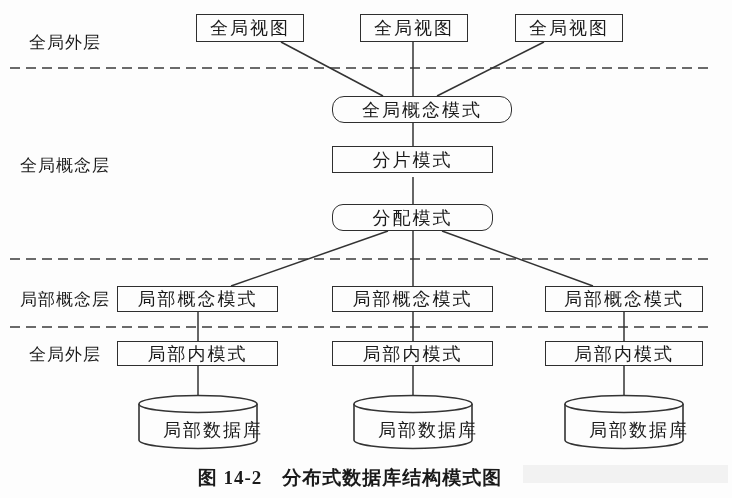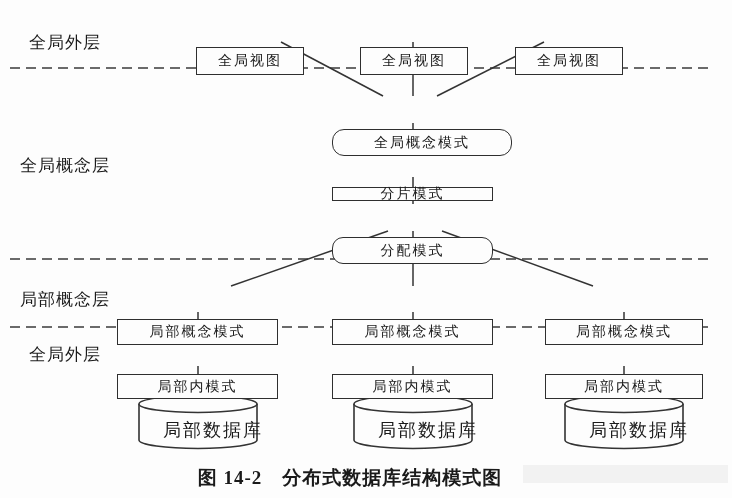--- a/index.html
+++ b/index.html
@@ -24,24 +24,23 @@
     height: 498px;
   }
   .node-box {
     position: absolute;
     box-sizing: border-box;
     border: 1.6px solid #2f2f2f;
     background: #fdfdfd;
     display: flex;
     align-items: center;
     justify-content: center;
-    font-size: 14px;
+    font-size: 18px;
     letter-spacing: 2px;
     white-space: nowrap;
-    margin-top: 33px;
   }
   .layer-label {
     position: absolute;
     width: 106px;
     text-align: center;
     font-size: 17px;
     letter-spacing: 1px;
     white-space: nowrap;
   }
   .cyl-label {
@@ -126,21 +125,21 @@
   <div class="layer-label" style="left:12px; top:31px;">全局外层</div>
   <div class="layer-label" style="left:12px; top:288px;">局部概念层</div>
   <div class="layer-label" style="left:12px; top:154px;">全局概念层</div>
   <div class="layer-label" style="left:12px; top:343px;">全局外层</div>
 
   <div class="node-box" style="left:196px; top:14px; width:108px; height:28px;">全局视图</div>
   <div class="node-box" style="left:360px; top:14px; width:108px; height:28px;">全局视图</div>
   <div class="node-box" style="left:515px; top:14px; width:108px; height:28px;">全局视图</div>
 
   <div class="node-box" style="left:332px; top:96px;  width:180px; height:27px;border-radius:12px;">全局概念模式</div>
-  <div class="node-box" style="left:332px; top:154px; width:161px; height:14px;">分片模式</div>
+  <div class="node-box" style="left:332px; top:146px; width:161px; height:27px;">分片模式</div>
   <div class="node-box" style="left:332px; top:204px; width:161px; height:27px;border-radius:11px;">分配模式</div>
 
   <div class="node-box" style="left:117px; top:286px; width:161px; height:26px;">局部概念模式</div>
   <div class="node-box" style="left:332px; top:286px; width:161px; height:26px;">局部概念模式</div>
   <div class="node-box" style="left:545px; top:286px; width:158px; height:26px;">局部概念模式</div>
 
   <div class="node-box" style="left:117px; top:341px; width:161px; height:25px;">局部内模式</div>
   <div class="node-box" style="left:332px; top:341px; width:161px; height:25px;">局部内模式</div>
   <div class="node-box" style="left:545px; top:341px; width:158px; height:25px;">局部内模式</div>
 

